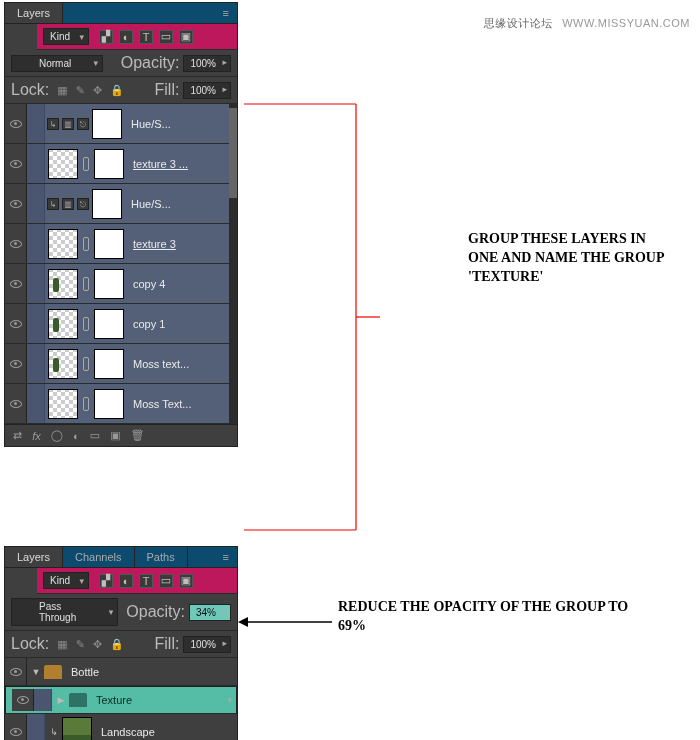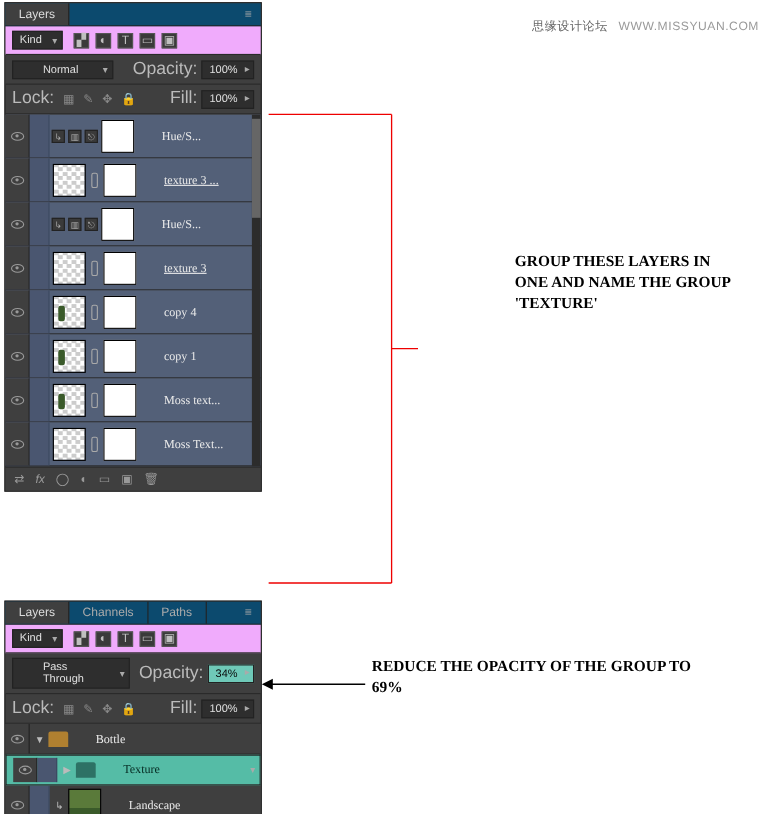--- a/index.html
+++ b/index.html
@@ -7,21 +7,21 @@
   .watermark { position: absolute; top: 16px; right: 10px; font-size: 11px; color: #999; letter-spacing: 0.5px; }
   .watermark .cn { color: #666; margin-right: 6px; }
   .panel { background: #3f3f3f; color: #ccc; width: 234px; border: 1px solid #222; }
   .panel-tabbar { background: #0c4a6e; display: flex; border-bottom: 1px solid #222; }
   .tab { padding: 4px 12px; font-size: 11px; color: #aaa; border-right: 1px solid #222;}
   .tab.active { background: #3f3f3f; color: #ddd; }
   .tab-menu { margin-left: auto; padding: 4px 8px; color: #aaa; }
   .filter-row, .blend-row, .lock-row {
     display: flex; align-items: center; padding: 4px 6px; gap: 4px; border-bottom: 1px solid #2a2a2a;
   }
-  .filter-row { background:#f0abfc;}
+  .filter-row { background:#be185d;margin-left:32px;}
   .sel {
     background: #2e2e2e; border: 1px solid #222; color: #e0e0e0; font-size: 10px; padding: 2px 18px 2px 6px;
     position: relative; min-width: 46px; display:inline-flex; align-items:center;
   }
   .sel::after { content: "▾"; position: absolute; right: 4px; font-size: 9px; color: #aaa; }
   .filter-icons { display: flex; gap: 6px; margin-left: 6px; }
   .ficon { width: 14px; height: 14px; display:flex; align-items:center; justify-content:center; color:#bfbfbf; border:1px solid #555; background:#3a3a3a;}
   .blend-row { background:#3f3f3f; }
   .blend-row .sel { min-width: 92px; padding-left: 27px; }
   .numbox { background: #2e2e2e; border: 1px solid #222; color: #e0e0e0; font-size: 10px; padding: 2px 14px 2px 6px; position: relative; }
@@ -40,21 +40,21 @@
   .eye { width:12px; height:8px; border:1px solid #999; border-radius:50%; position:relative;}
   .eye::after{content:"";position:absolute;width:3px;height:3px;background:#999;border-radius:50%;left:3px;top:1px;}
   .indent { width:18px; height:100%; border-right:1px solid #3c4a61; background:#4a5670;}
   .link { width:6px; height:14px; border:1px solid #aaa; border-radius:2px; margin:0 2px;}
   .thumb { width:30px; height:30px; background:#fff; border:1px solid #000; margin:0 3px; flex:0 0 auto;}
   .thumb.checker { background: repeating-conic-gradient(#ccc 0 25%, #fff 0 50%) 0/8px 8px; }
   .thumb.green::after{content:"";display:block;width:6px;height:14px;background:#3a5a2a;margin:8px 0 0 4px;border-radius:2px;}
   .thumb.white{background:#fff;}
   .layer-icons { display:flex; gap:3px; margin-left:2px; }
   .li-icon { width:12px; height:12px; background:#3a3a3a; border:1px solid #222; font-size:8px; text-align:center; color:#aaa; line-height:12px;}
-  .layer-name { font-size:11px; color:#eaeaea; margin-left:22px; white-space:nowrap; overflow:hidden; text-overflow:ellipsis; flex:1;font-family:Liberation Serif, serif;}
+  .layer-name { font-size:11px; color:#eaeaea; margin-left:6px; white-space:nowrap; overflow:hidden; text-overflow:ellipsis; flex:1;}
   .layer-name.u { text-decoration: underline; }
   .scroll { position:absolute; right:0; top:0; bottom:0; width:8px; background:#2c2c2c;}
   .scroll-thumb { background:#666; width:8px; height:90px; margin-top:4px;}
   .bottom-bar { display:flex; align-items:center; gap:10px; padding:4px 8px; background:#3f3f3f; border-top:1px solid #222;}
   .bb-icon { color:#999; font-size:11px;}
 
   .panel2 { width:234px; }
   .panel2 .layers { max-height:none; }
   .layer-row.light { background:#3f3f3f; height:30px;}
   .layer-row.group { background:#3f3f3f; height:28px;}

